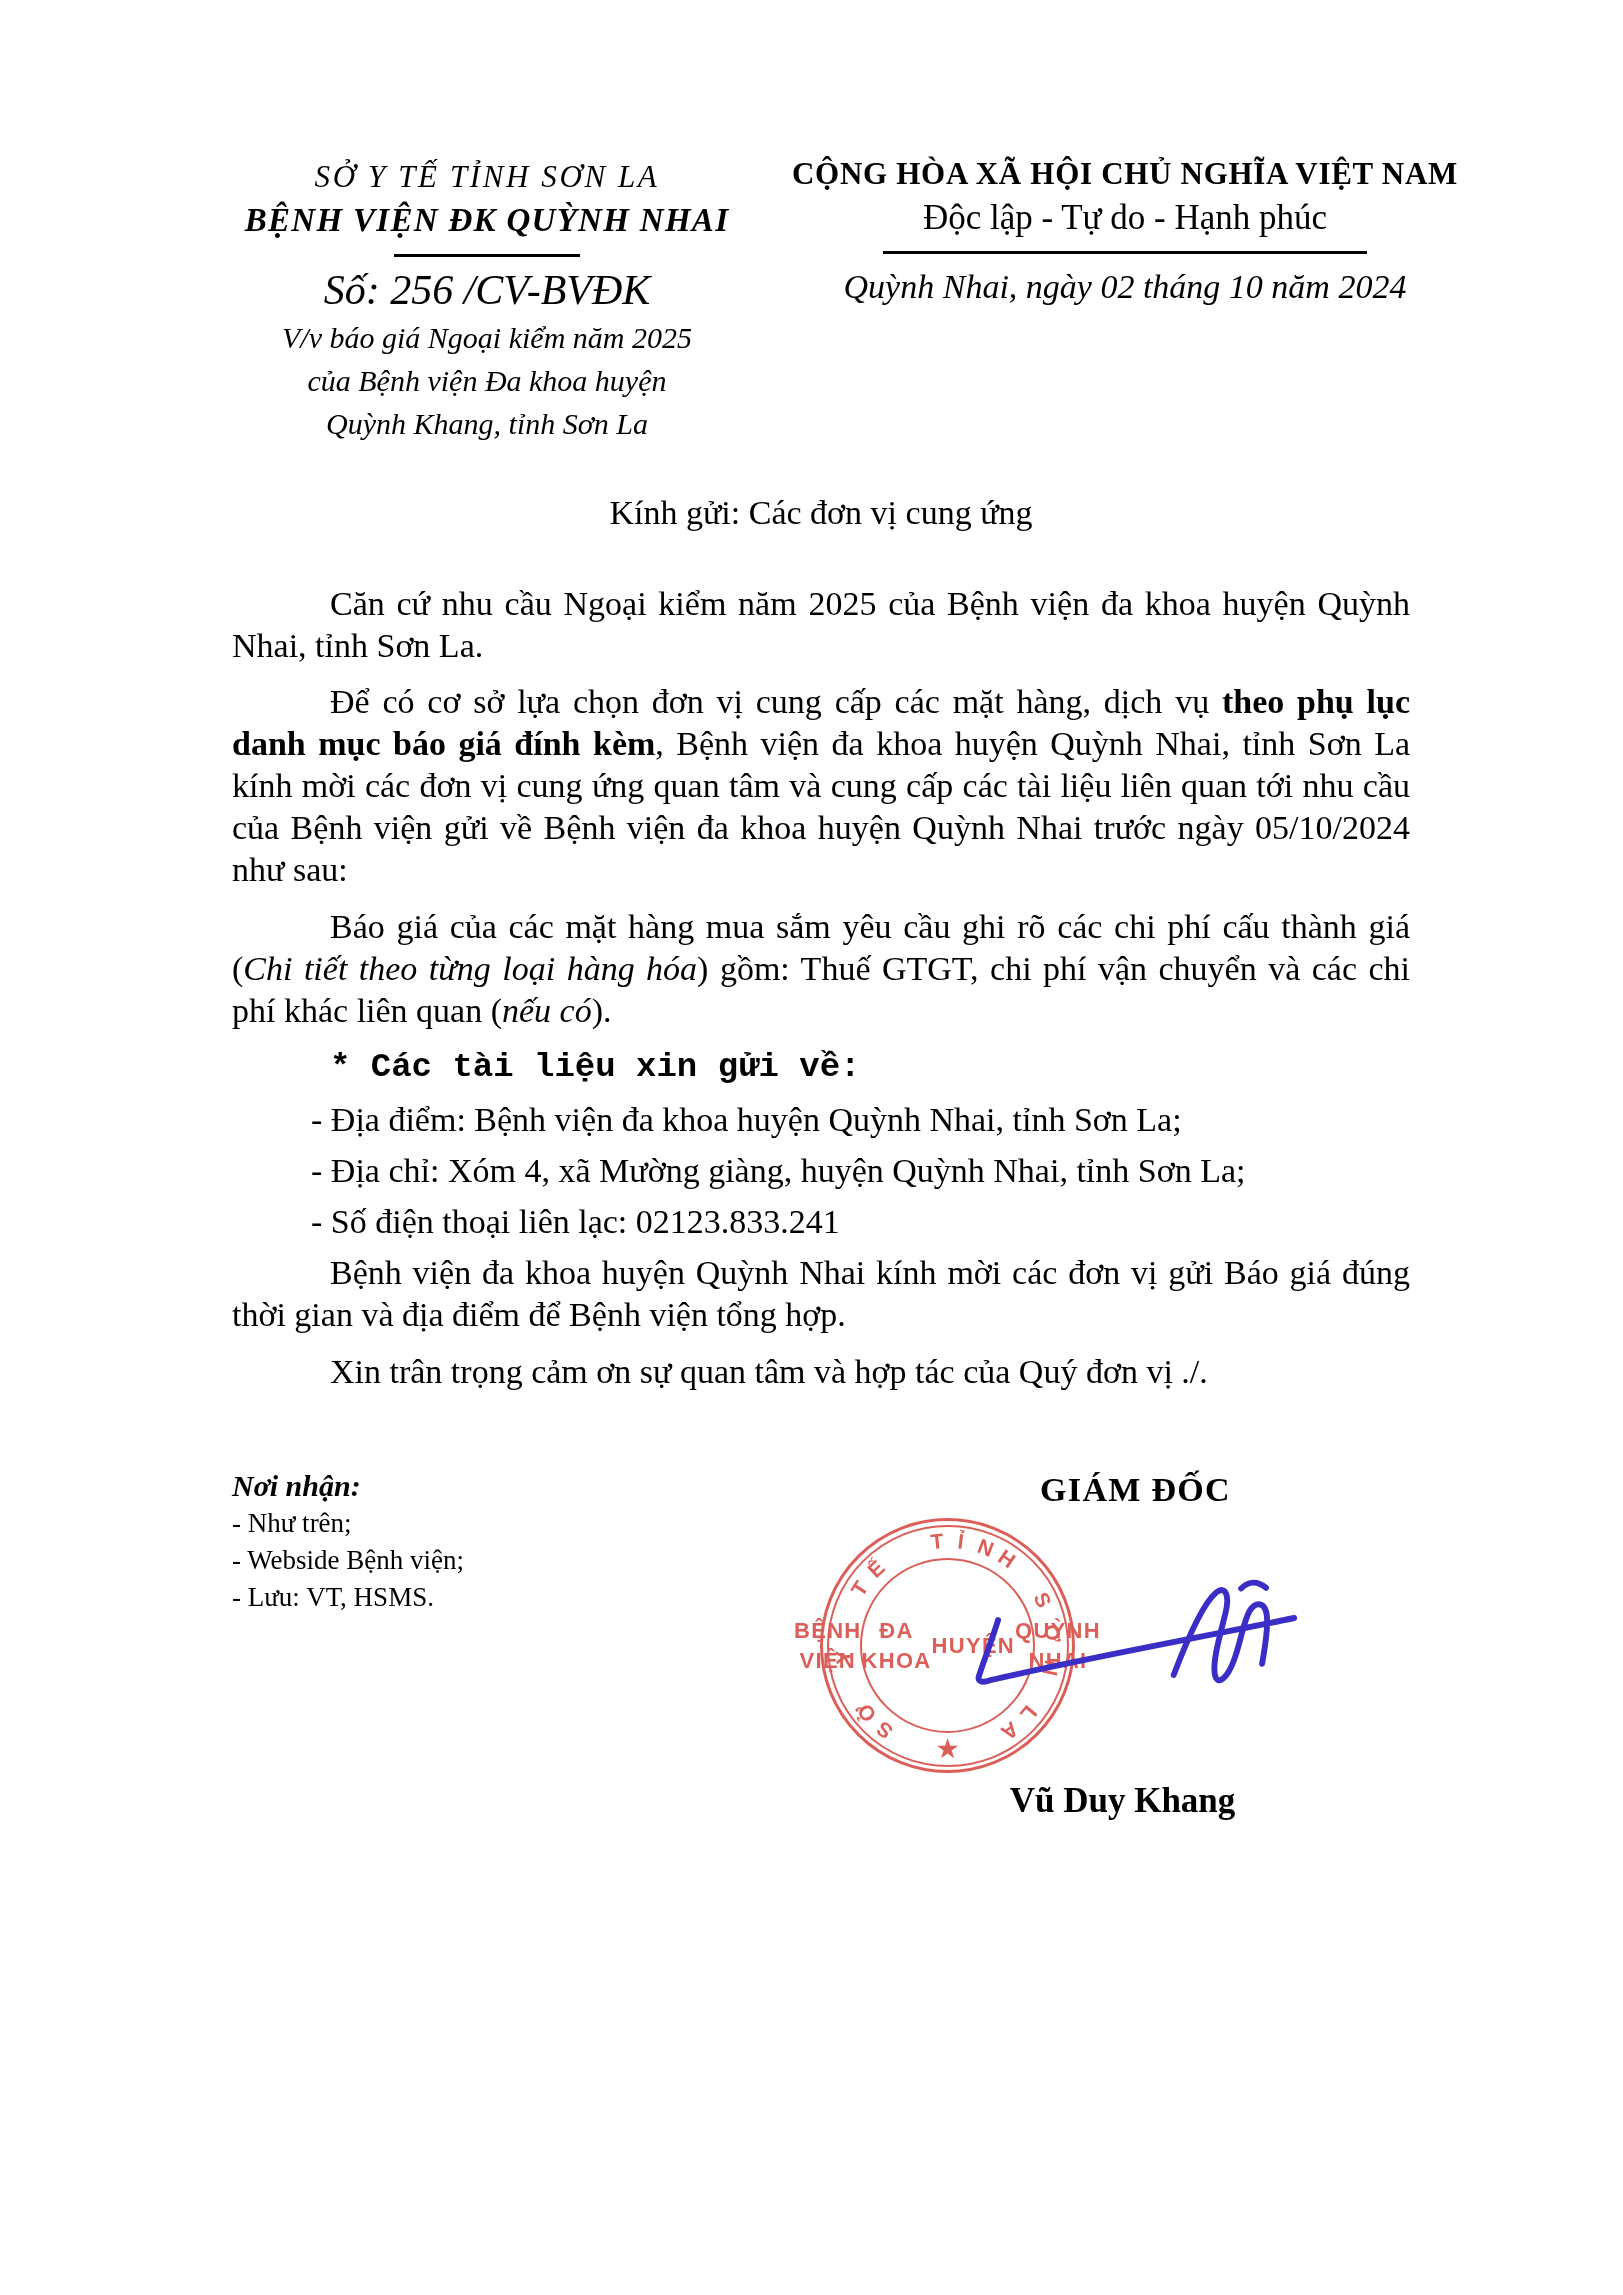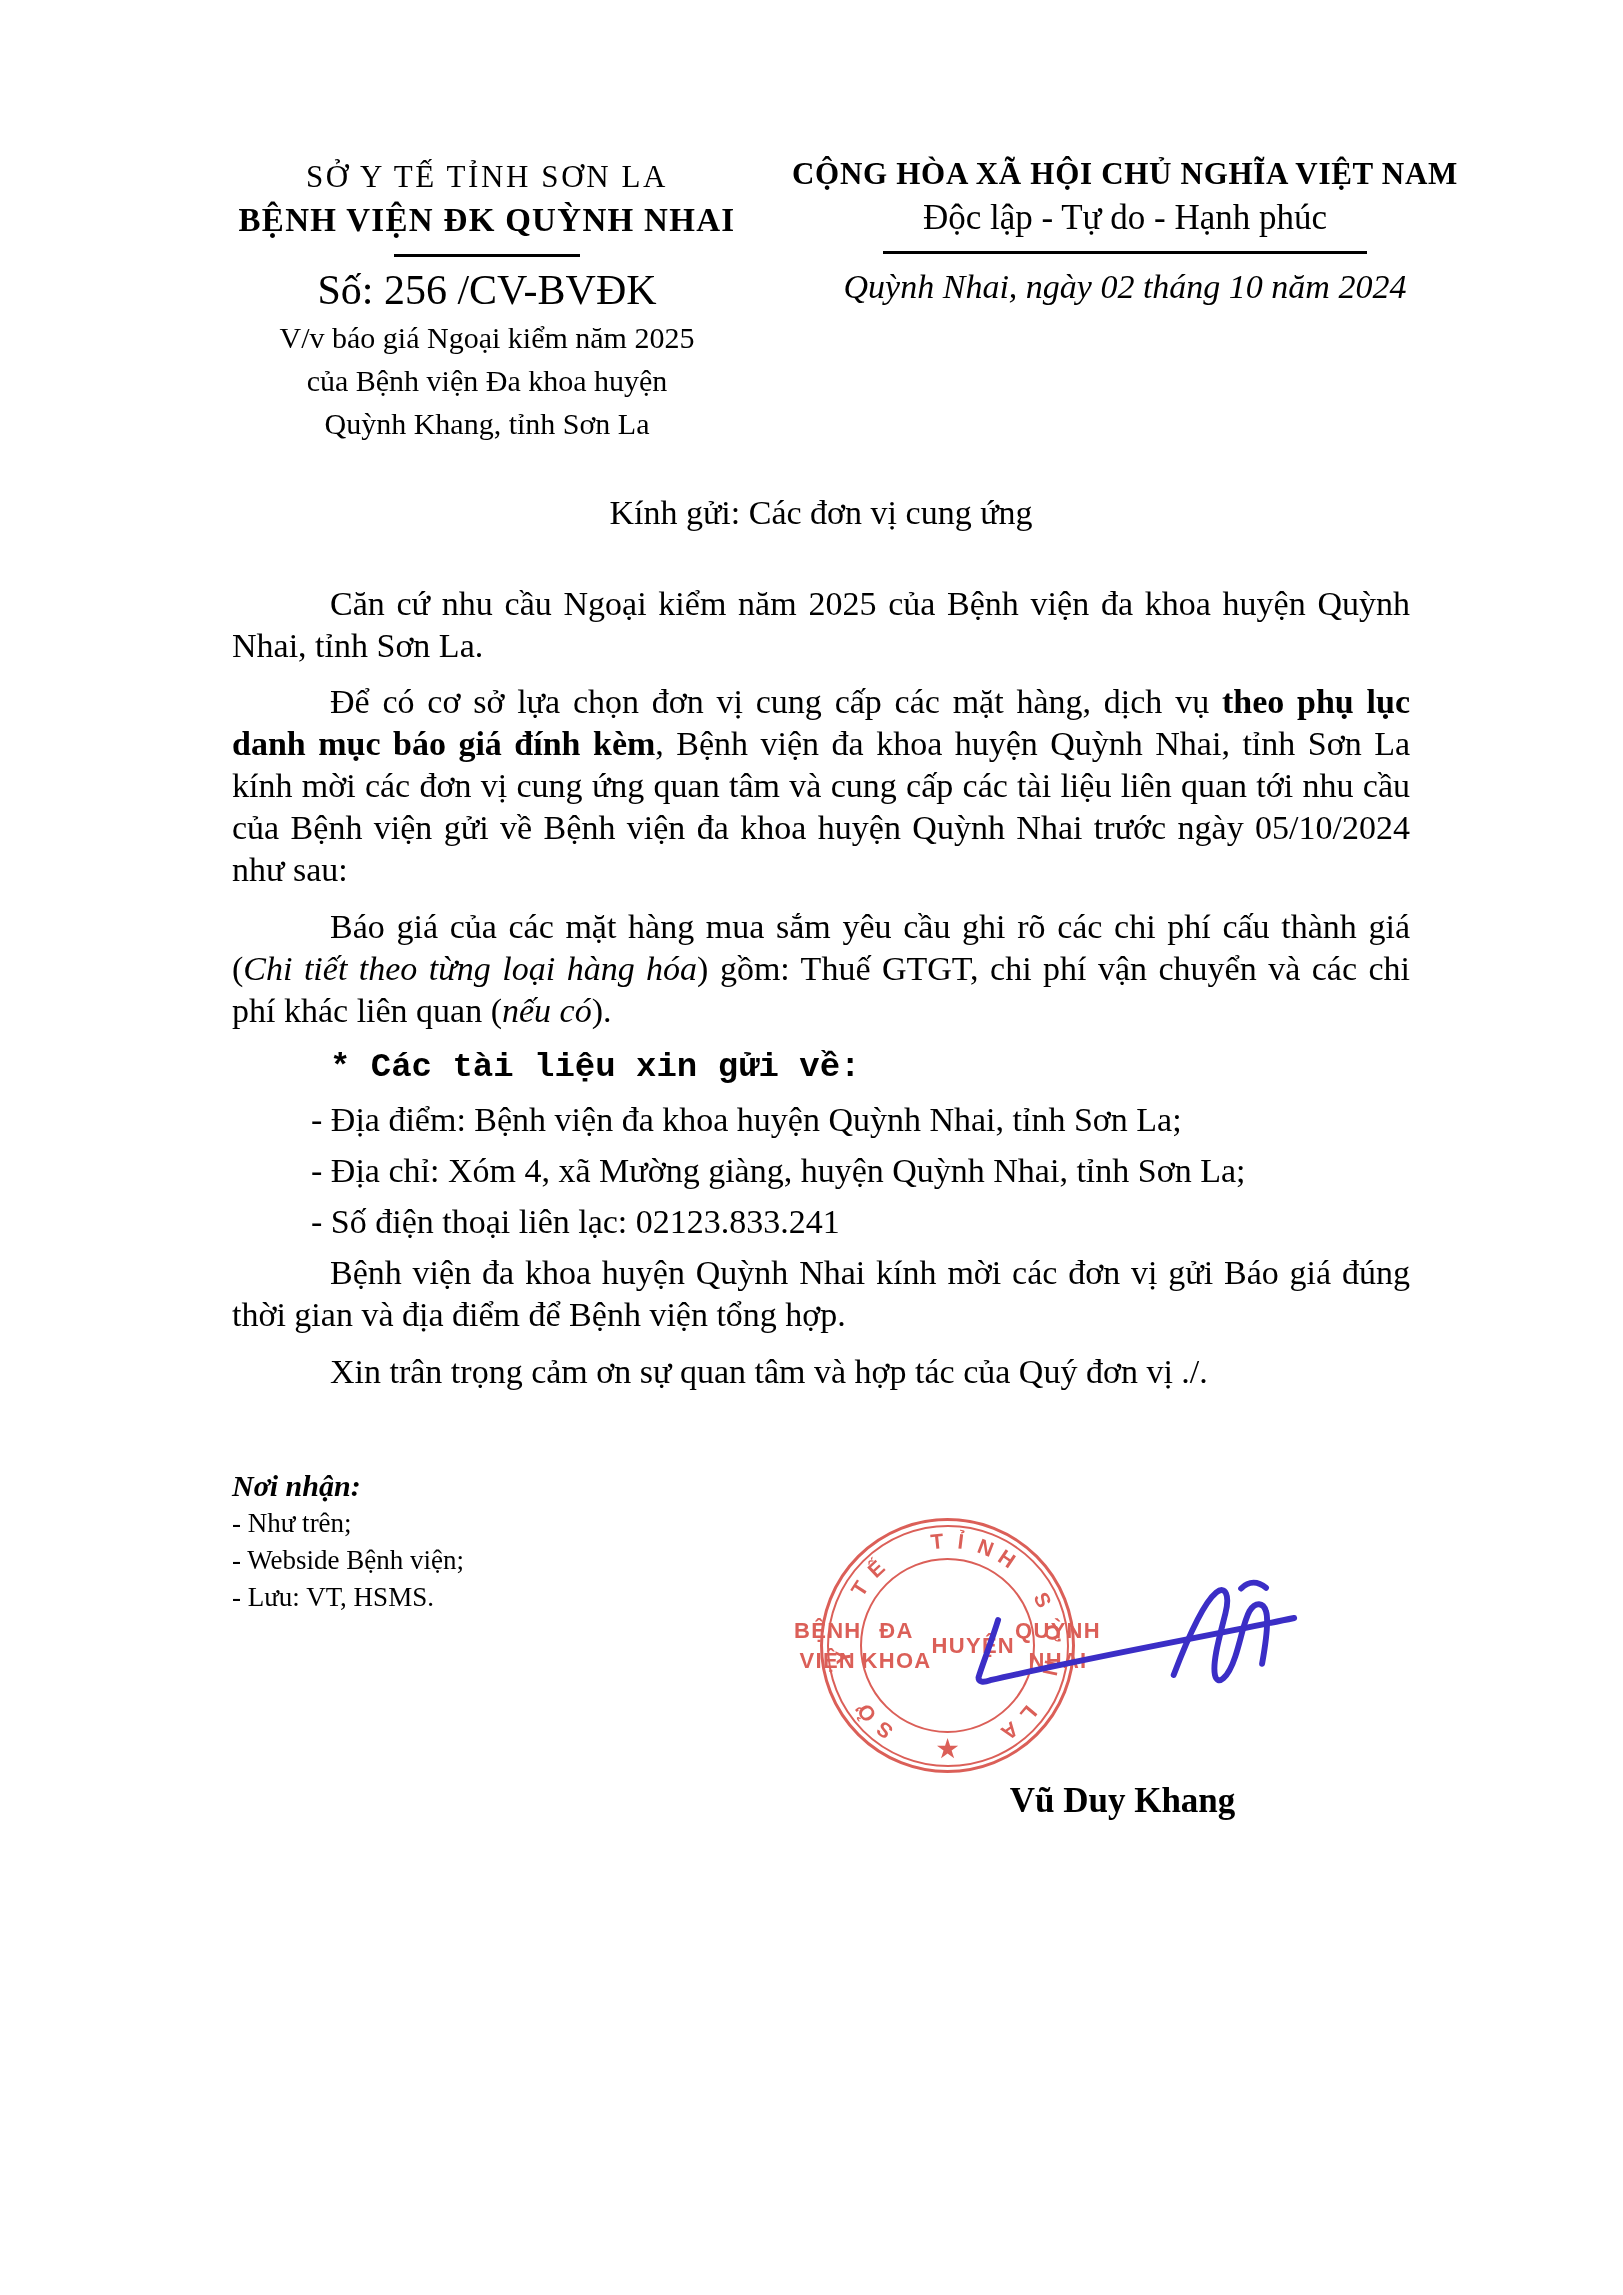--- a/index.html
+++ b/index.html
@@ -8,20 +8,21 @@
     width:1623px;height:2295px;
     background:#ffffff;
     font-family:"Liberation Serif","DejaVu Serif",serif;
     color:#000;
     overflow:hidden;
   }
   
   .hdr-left{
     position:absolute;left:209px;top:156px;width:556px;
     text-align:center;
+    font-style:italic;
   }
   .hdr-left .dept{font-size:31px;letter-spacing:2.6px;line-height:41px;}
   .hdr-left .org{font-size:33px;font-weight:bold;letter-spacing:1.3px;line-height:46px;}
   .hdr-left .divider{width:186px;height:3.3px;background:#000;margin:10.5px auto 13px auto;}
   .hdr-left .docnum{font-size:42px;line-height:41px;}
   .hdr-left .subject{font-size:30px;line-height:43px;margin-top:5.2px;}
   .hdr-right{
     position:absolute;left:765px;top:153px;width:720px;
     text-align:center;
   }
@@ -122,20 +123,21 @@
     <p class="par">Xin trân trọng cảm ơn sự quan tâm và hợp tác của Quý đơn vị ./.</p>
   </div>
 
   <div class="recipients">
     <div class="head">Nơi nhận:</div>
     <div class="note">- Như trên;</div>
     <div class="note">- Webside Bệnh viện;</div>
     <div class="note">- Lưu: VT, HSMS.</div>
   </div>
 
+  <div class="signer-title">GIÁM ĐỐC</div>
 
   <div class="stamp" id="stamp">
     <div class="ring1"></div>
     <div class="ring2"></div>
     <div class="ring3"></div>
     <div class="stamp-text">
       <div>BỆNH VIỆN</div>
       <div>ĐA KHOA</div>
       <div>HUYỆN</div>
       <div>QUỲNH NHAI</div>

